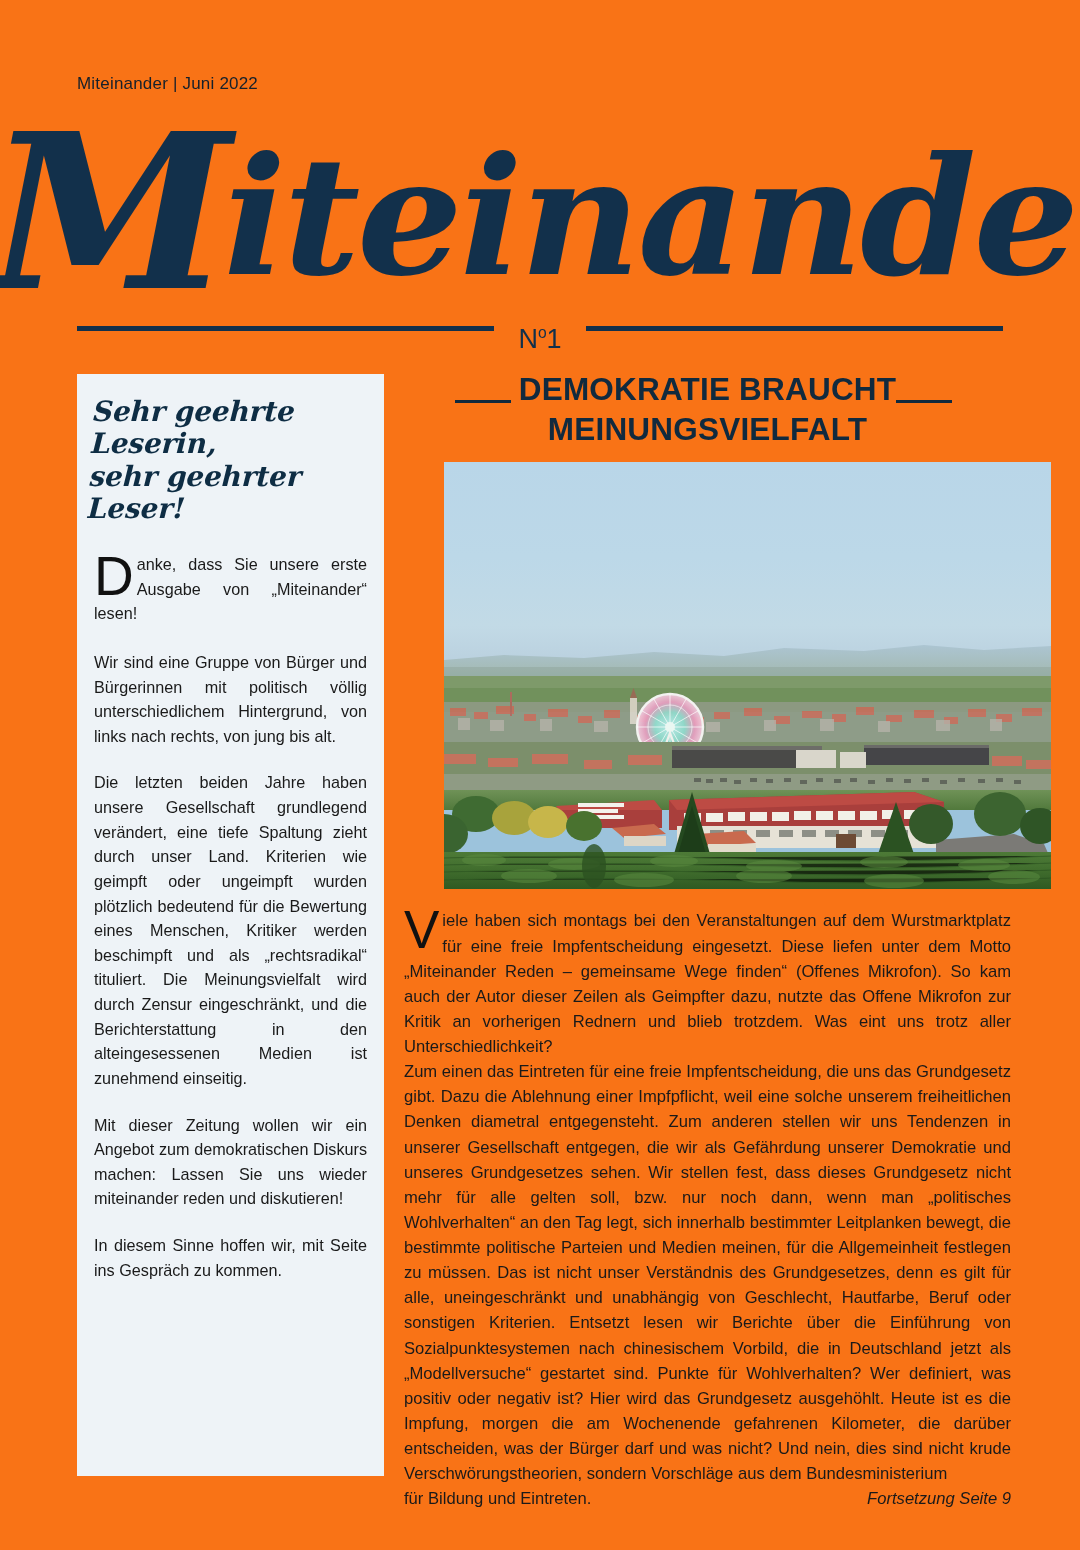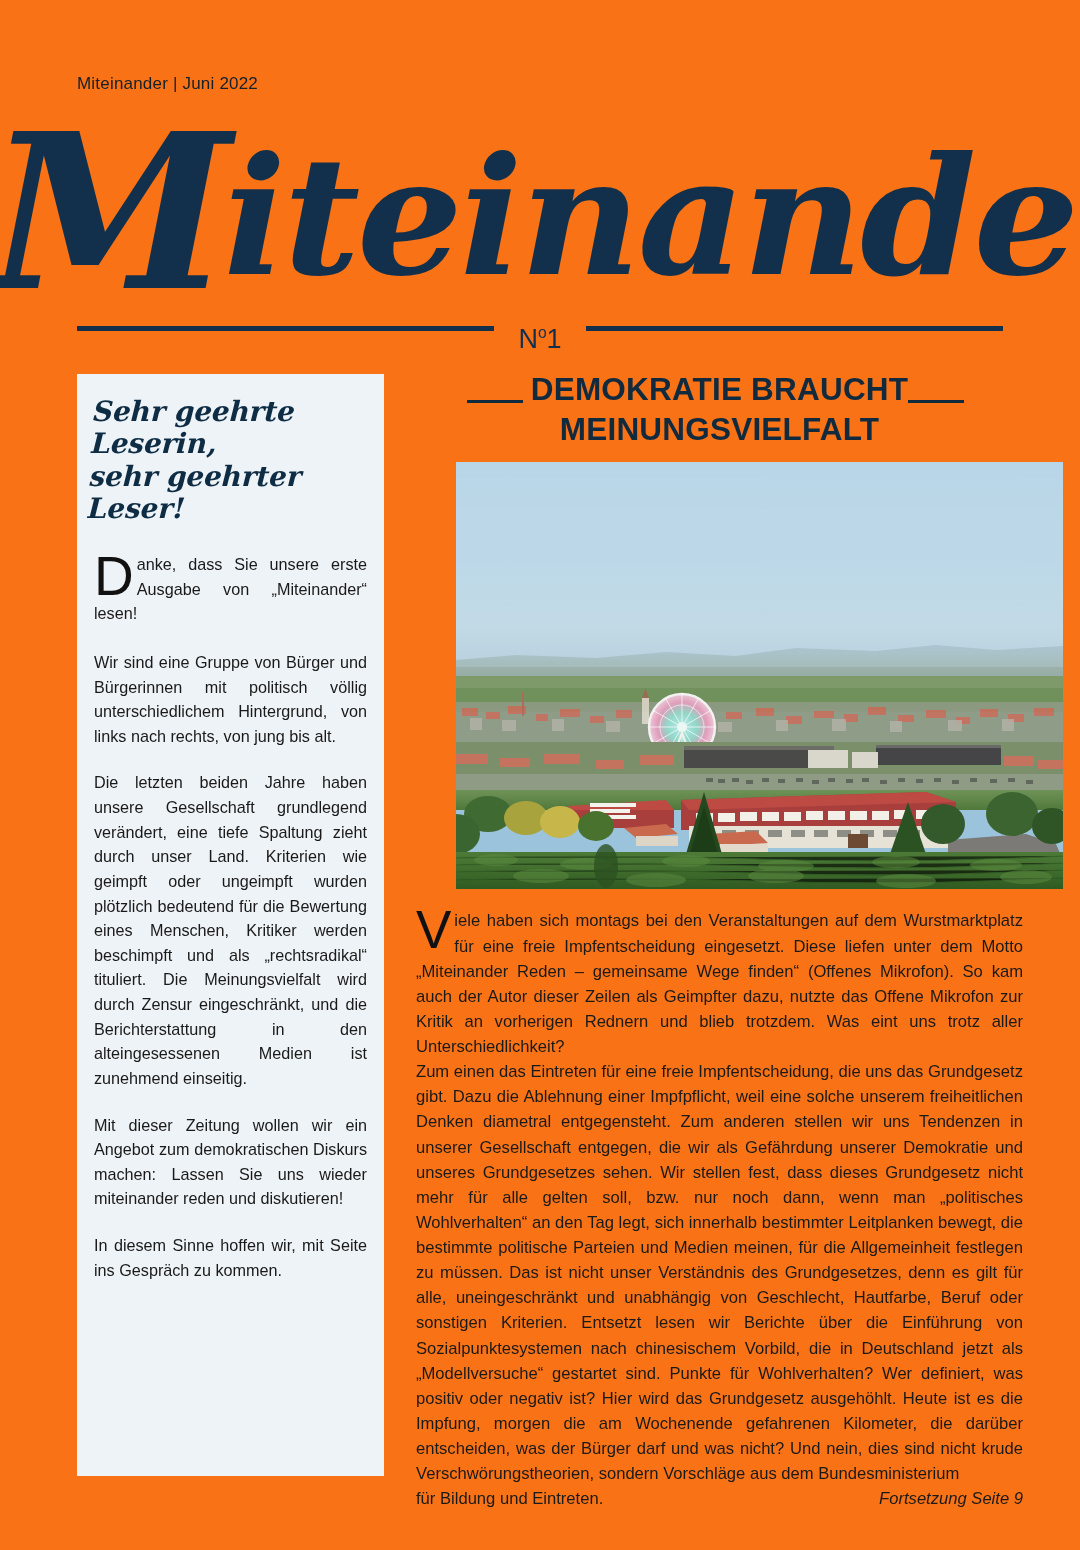--- a/index.html
+++ b/index.html
@@ -134,21 +134,21 @@
     line-height: 46px;
     font-weight: 400;
     color: #111;
     padding: 0 3px 0 0;
     margin-top: 1px;
   }
 
   
   .main {
     position: absolute;
-    left: 416px;
+    left: 404px;
     top: 370px;
     width: 607px;
   }
 
   .headline-wrap {
     position: relative;
     width: 607px;
     min-height: 78px;
   }
   .headline {

